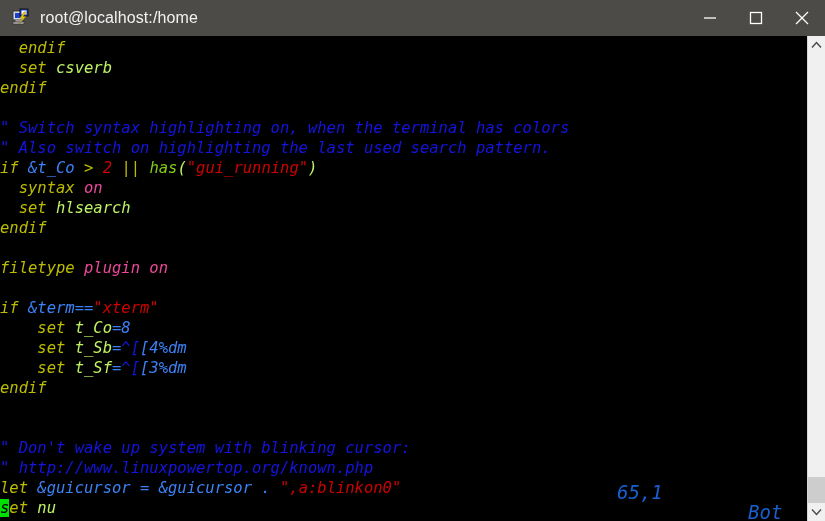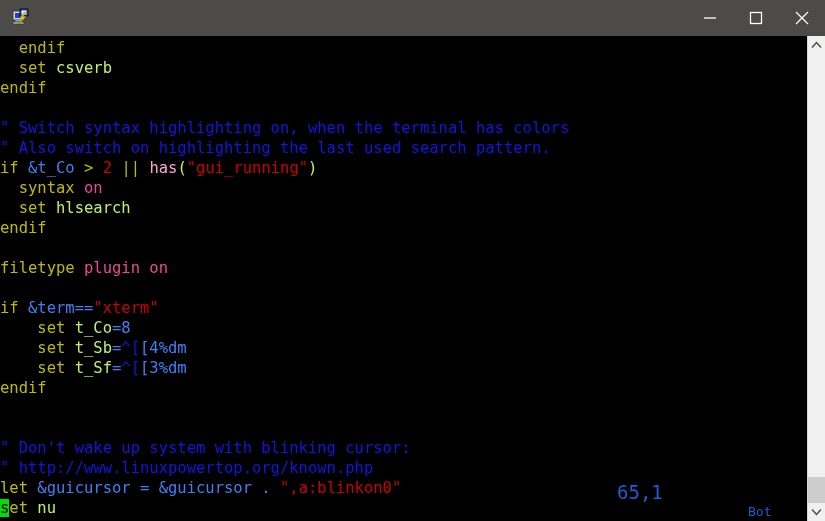--- a/index.html
+++ b/index.html
@@ -65,20 +65,21 @@
 
   
   #terminal {
     position: absolute;
     left: 0;
     top: 36px;
     width: 807px;
     height: 485px;
     background: #000000;
     overflow: hidden;
+    font-style: italic;
   }
   #screen {
     position: absolute;
     left: 0;
     top: 2px;
     width: 807px;
     font-family: "DejaVu Sans Mono", monospace;
     font-size: 15.5px;
     line-height: 20px;
     white-space: pre;
@@ -86,21 +87,21 @@
   .row {
     height: 20px;
     line-height: 20px;
     white-space: pre;
     color: #cccccc;
   }
   .yel  { color: #bcbc00; }
   .mag  { color: #bef264; }
   .grn  { color: #ec4899; }
   .blu  { color: #1414e0; }
-  .cyn  { color: #f9a8d4; }
+  .cyn  { color: #84cc16; }
   .red  { color: #cd0000; }
   .wht  { color: #3b82f6; }
   .ctl  { color: #1414e0; }
   .cursor {
     background: #00e000;
     color: #000000;
   }
 
   
   #ruler {
@@ -112,21 +113,21 @@
     font-size: 19px;
     line-height: 20px;
     white-space: pre;
   }
   #botmark {
     position: absolute;
     left: 748px;
     top: 466px;
     color: #1a5fd0;
     font-family: "DejaVu Sans Mono", monospace;
-    font-size: 13px;
+    font-size: 19px;
     line-height: 20px;
     white-space: pre;
   }
   #watermark {
     position: absolute;
     left: 702px;
     top: 483px;
     color: rgba(225,225,225,0.62);
     font-family: "Liberation Sans", sans-serif;
     font-size: 17px;
@@ -178,20 +179,21 @@
       <svg width="20" height="20" viewBox="0 0 20 20">
         <rect x="2" y="3" width="11" height="9" fill="#d8d8d8" stroke="#3a3a3a" stroke-width="1"></rect>
         <rect x="4" y="5" width="7" height="5" fill="#1a3fcf"></rect>
         <rect x="4.5" y="12" width="6" height="2" fill="#9a9a9a"></rect>
         <rect x="2" y="14" width="11" height="2" fill="#c2c2c2" stroke="#3a3a3a" stroke-width="0.7"></rect>
         <rect x="9" y="1" width="8" height="7" fill="#1a3fcf" stroke="#101010" stroke-width="1"></rect>
         <rect x="10.5" y="2.5" width="5" height="4" fill="#ffffff"></rect>
         <path d="M13 4 L9 10 L11.5 10 L8 16 L15 8.5 L12 8.5 L15 4 Z" fill="#f2d60c" stroke="#8a7400" stroke-width="0.5"></path>
       </svg>
     </div>
+    <div id="title-text">root@localhost:/home</div>
     <div id="winbtns">
       <div class="winbtn">
         <svg width="14" height="14" viewBox="0 0 14 14">
             <line x1="1" y1="7" x2="13" y2="7" stroke="#ffffff" stroke-width="1.3"></line>
           </svg>
       </div>
       <div class="winbtn">
         <svg width="14" height="14" viewBox="0 0 14 14">
             <rect x="1.5" y="1.5" width="11" height="11" fill="none" stroke="#ffffff" stroke-width="1.3"></rect>
           </svg>

